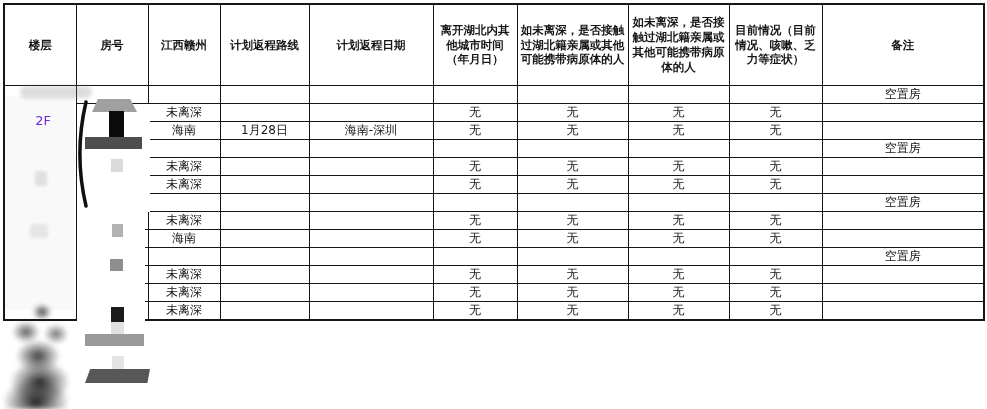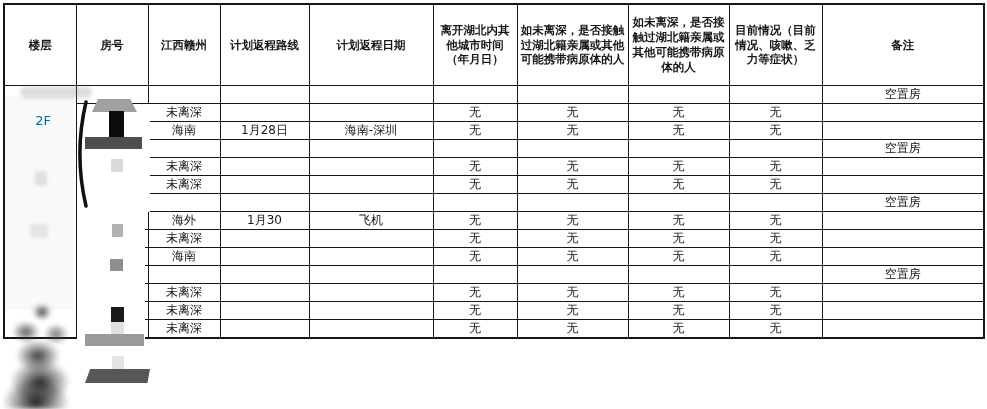--- a/index.html
+++ b/index.html
@@ -31,21 +31,21 @@
   .gy-sq1{left:112px;top:224px;width:11px;height:13px;background:#b2b2b2;}
   .gy-sq2{left:110px;top:259px;width:13px;height:12px;background:#8e8e8e;}
   .blk-sq2{left:111px;top:307px;width:13px;height:15px;background:#1b1b1b;}
   .lt-under{left:111px;top:322px;width:13px;height:12px;background:#e0e0e0;}
   .gy-band2{left:85px;top:334px;width:59px;height:12px;background:#9a9a9a;}
   .lt-sq2{left:112px;top:356px;width:12px;height:13px;background:#e4e4e4;}
   .dark-band2{left:85px;top:369px;width:65px;height:14px;background:#575757;
               clip-path:polygon(8% 0,100% 0,96% 100%,0 100%);}
   .crescent{left:76px;top:96px;}
   .faint-floor{left:26px;top:112px;width:34px;height:18px;font-size:13px;line-height:18px;
-               color:#0369a1;text-align:center;filter:blur(0.4px);}
+               color:#6d28d9;text-align:center;filter:blur(0.4px);}
   .faint-m1{left:35px;top:171px;width:12px;height:15px;background:rgba(150,150,150,0.25);
             filter:blur(1.5px);border-radius:3px;}
   .faint-m2{left:30px;top:224px;width:18px;height:14px;background:rgba(150,150,150,0.2);
             filter:blur(1.5px);border-radius:3px;}
   .tree{left:0px;top:298px;width:84px;height:111px;filter:blur(2px) contrast(1.05);
     background:
       radial-gradient(ellipse 14px 12px at 42px 14px, rgba(40,40,40,0.85), rgba(40,40,40,0) 70%),
       radial-gradient(ellipse 20px 16px at 26px 34px, rgba(55,55,55,0.8), rgba(55,55,55,0) 70%),
       radial-gradient(ellipse 18px 15px at 56px 36px, rgba(75,75,75,0.75), rgba(75,75,75,0) 70%),
       radial-gradient(ellipse 30px 22px at 38px 58px, rgba(45,45,45,0.9), rgba(45,45,45,0) 75%),
@@ -162,32 +162,20 @@
           <td></td>
           <td></td>
           <td></td>
           <td></td>
           <td></td>
           <td></td>
           <td></td>
           <td></td>
           <td>空置房</td>
         </tr>
-        <tr>
-          <td class="floor-cell"></td>
-          <td></td>
-          <td>海外</td>
-          <td>1月30</td>
-          <td>飞机</td>
-          <td>无</td>
-          <td>无</td>
-          <td>无</td>
-          <td>无</td>
-          <td></td>
-        </tr>
         <tr class="group-top">
           <td class="floor-cell"></td>
           <td></td>
           <td>未离深</td>
           <td></td>
           <td></td>
           <td>无</td>
           <td>无</td>
           <td>无</td>
           <td>无</td>

